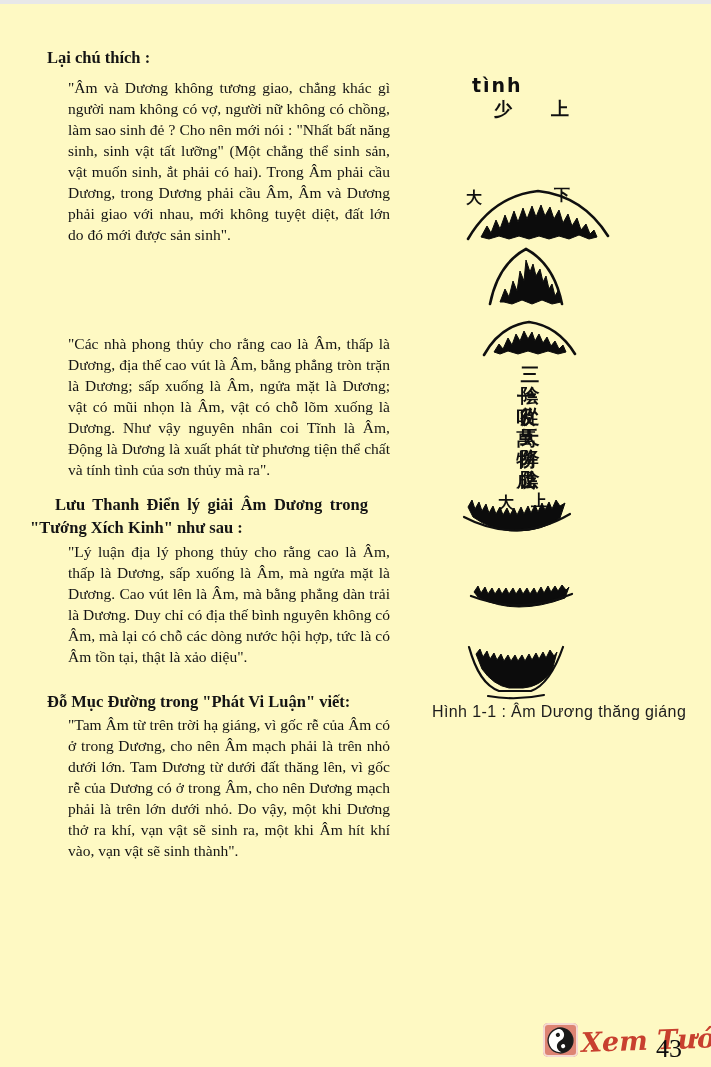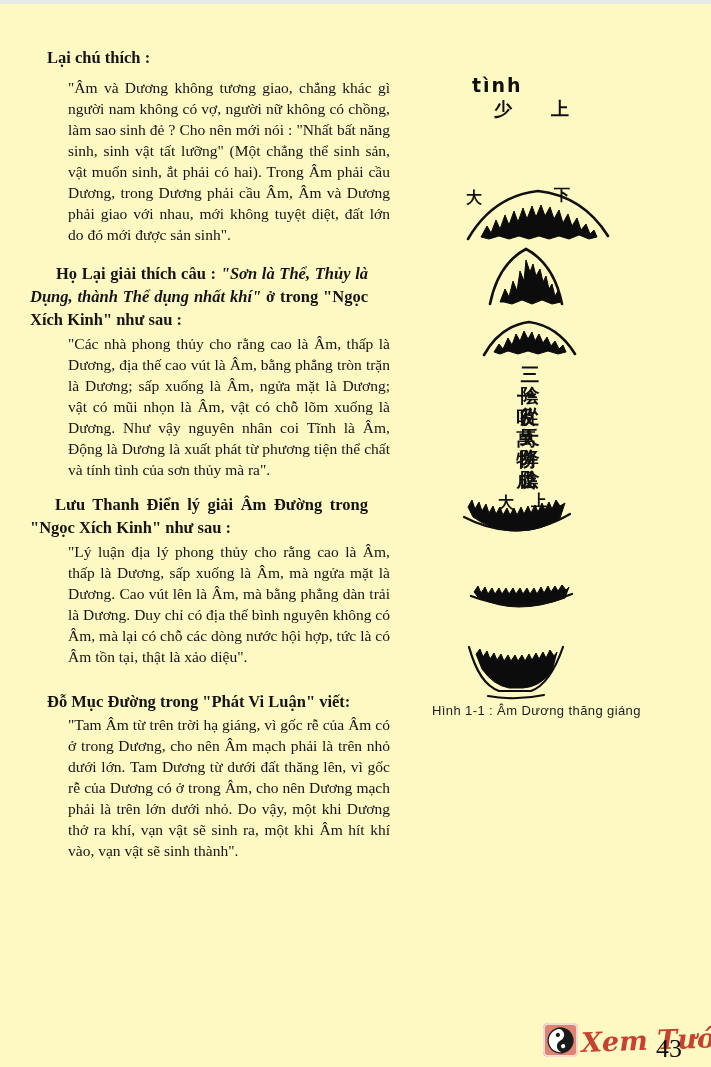--- a/index.html
+++ b/index.html
@@ -12,45 +12,44 @@
   .heading{font-weight:bold;font-size:16.5px;line-height:23px;text-align:justify;}
   .heading .ital{font-style:italic;}
   .quote{font-size:15.5px;line-height:21px;width:322px;text-align:justify;}
   .cjk{font-family:"DejaVu Sans", sans-serif;color:#101010;}
   .cjk-row{font-size:19px;letter-spacing:2px;font-weight:bold;}
   .cjk-lab{font-size:16px;font-weight:bold;}
   .cjk-col{
     width:22px;font-size:19px;line-height:21px;font-weight:bold;
     word-break:break-all;text-align:center;
   }
-  .caption{font-family:"Liberation Sans", sans-serif;font-size:13px;letter-spacing:.4px;color:#1c1c1c;}
+  .caption{font-family:"Liberation Sans", sans-serif;font-size:16px;letter-spacing:.4px;color:#1c1c1c;}
   svg .halo{fill:none;stroke:#0f0f0f;stroke-width:2.6;stroke-linecap:round;}
   svg .halo2{fill:none;stroke:#0f0f0f;stroke-width:2.2;stroke-linecap:round;}
   svg .blob{fill:#0c0c0c;stroke:#0c0c0c;stroke-width:1;}
   .wm-text{
     font-family:"DejaVu Serif", serif;font-style:italic;font-weight:bold;
     font-size:27px;color:#c8402f;transform:rotate(-2deg);white-space:nowrap;
   }
   .wm-logo{width:35px;height:34px;background:#dd8473;border-radius:5px;
     display:flex;align-items:center;justify-content:center;
     box-shadow:inset 0 0 0 2px #f4d9d2;}
   .pagenum{font-size:26px;color:#0e0e0e;}
 </style>
 </head>
 <body>
 
 <div class="page">
 
   <div class="abs heading" style="left:47px;top:42px;">Lại chú thích :</div>
   <div class="abs quote" style="left:68px;top:73px;">"Âm và Dương không tương giao, chẳng khác gì người nam không có vợ, người nữ không có chồng, làm sao sinh đẻ ? Cho nên mới nói : "Nhất bất năng sinh, sinh vật tất lưỡng" (Một chẳng thể sinh sản, vật muốn sinh, ắt phải có hai). Trong Âm phải cầu Dương, trong Dương phải cầu Âm, Âm và Dương phải giao với nhau, mới không tuyệt diệt, đất lớn do đó mới được sản sinh".</div>
 
-  <div class="abs heading" style="left:30px;top:258px;width:338px;text-indent:26px;"><span>Họ Lại giải thích câu : </span><span class="ital">"Sơn là Thể, Thủy là Dụng, thành Thể dụng nhất khí"</span><span> ở trong "Ngọc Xích Kinh" như sau :</span></div>
   <div class="abs quote" style="left:68px;top:329px;">"Các nhà phong thủy cho rằng cao là Âm, thấp là Dương, địa thế cao vút là Âm, bằng phẳng tròn trặn là Dương; sấp xuống là Âm, ngửa mặt là Dương; vật có mũi nhọn là Âm, vật có chỗ lõm xuống là Dương. Như vậy nguyên nhân coi Tĩnh là Âm, Động là Dương là xuất phát từ phương tiện thể chất và tính tình của sơn thủy mà ra".</div>
 
-  <div class="abs heading" style="left:30px;top:489px;width:338px;text-indent:25px;">Lưu Thanh Điển lý giải Âm Đường trong "Ngọc Xích Kinh" như sau :</div>
+  <div class="abs heading" style="left:30px;top:489px;width:338px;text-indent:25px;">Lưu Thanh Điển lý giải Âm Dương trong "Tướng Xích Kinh" như sau :</div>
   <div class="abs quote" style="left:68px;top:537px;">"Lý luận địa lý phong thủy cho rằng cao là Âm, thấp là Dương, sấp xuống là Âm, mà ngửa mặt là Dương. Cao vút lên là Âm, mà bằng phẳng dàn trải là Dương. Duy chỉ có địa thế bình nguyên không có Âm, mà lại có chỗ các dòng nước hội hợp, tức là có Âm tồn tại, thật là xảo diệu".</div>
 
   <div class="abs heading" style="left:47px;top:686px;width:330px;">Đỗ Mục Đường trong "Phát Vi Luận" viết:</div>
   <div class="abs quote" style="left:68px;top:710px;">"Tam Âm từ trên trời hạ giáng, vì gốc rễ của Âm có ở trong Dương, cho nên Âm mạch phải là trên nhỏ dưới lớn. Tam Dương từ dưới đất thăng lên, vì gốc rễ của Dương có ở trong Âm, cho nên Dương mạch phải là trên lớn dưới nhỏ. Do vậy, một khi Dương thở ra khí, vạn vật sẽ sinh ra, một khi Âm hít khí vào, vạn vật sẽ sinh thành".</div>
 
   <div class="abs cjk cjk-row" style="left:472px;top:70px;">tình</div>
   <div class="abs cjk cjk-lab" style="left:494px;top:93px;font-size:18px;">少</div>
   <div class="abs cjk cjk-lab" style="left:551px;top:93px;font-size:18px;">上</div>
 
   <div class="abs cjk cjk-lab" style="left:466px;top:184px;">大</div>

